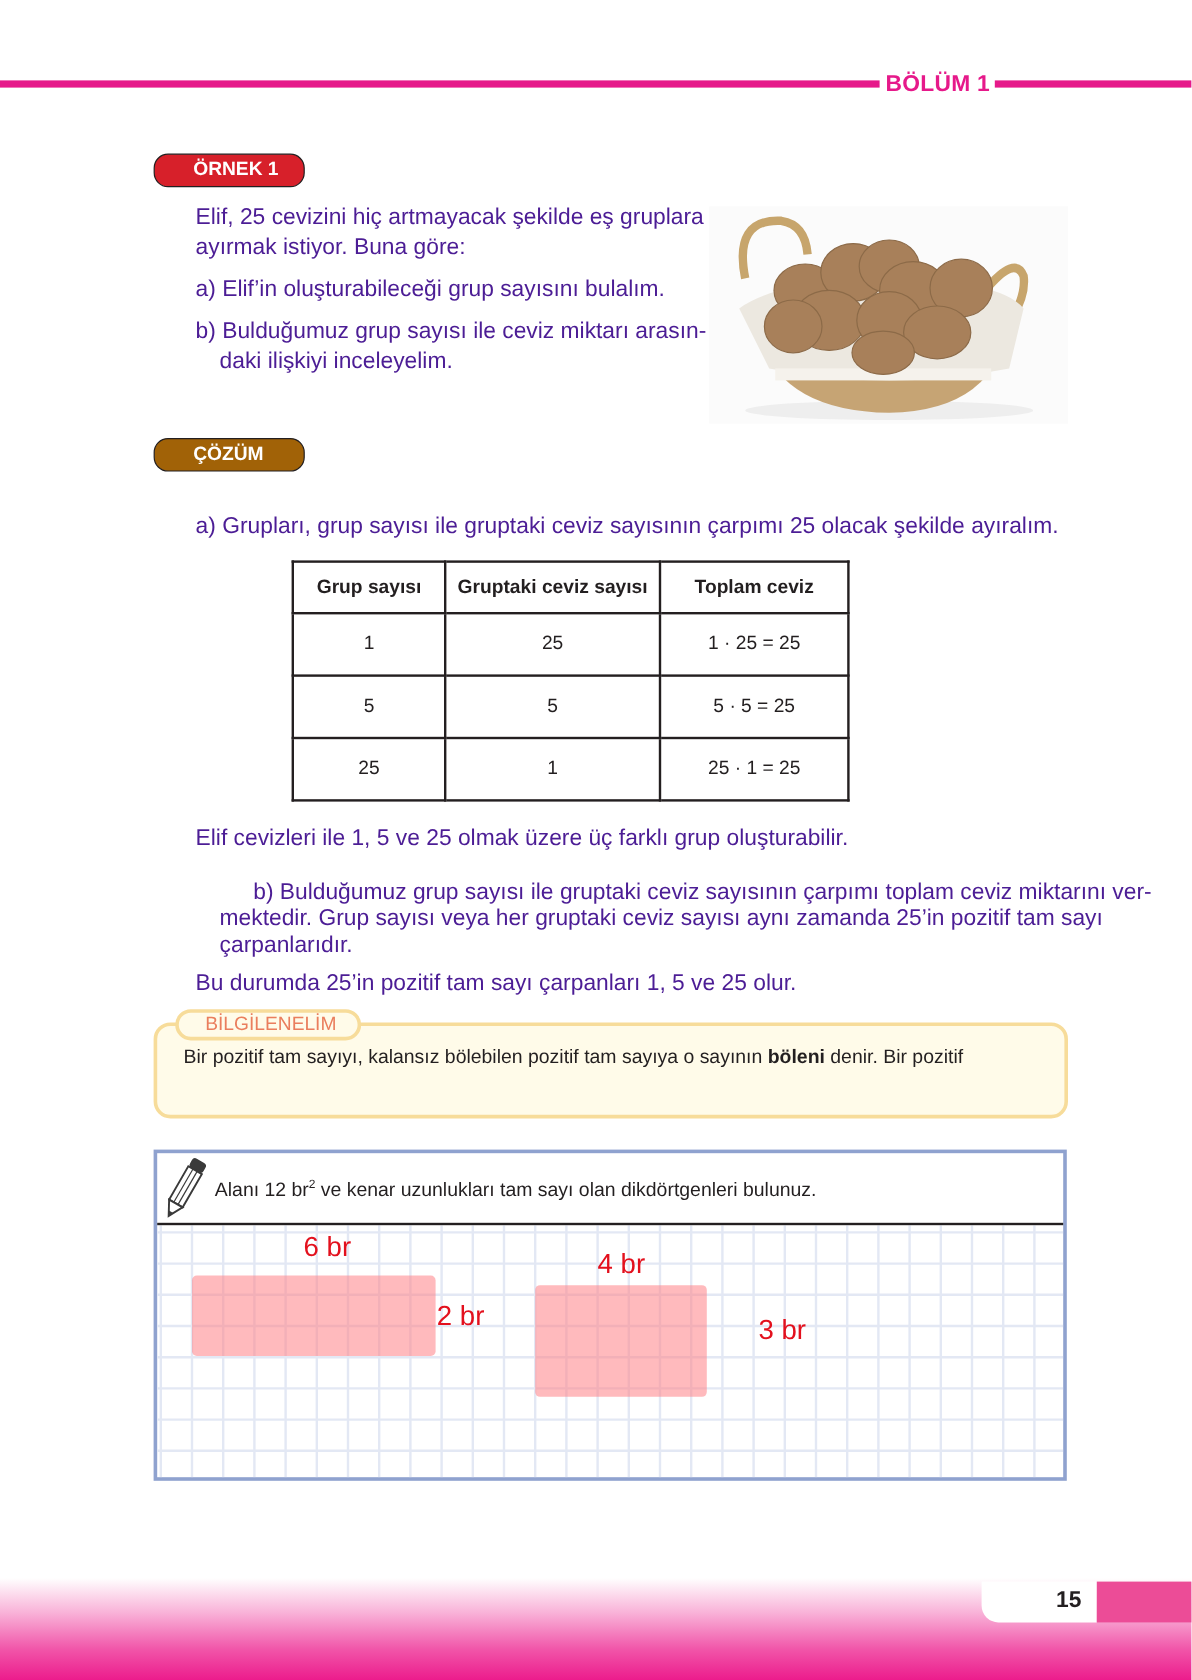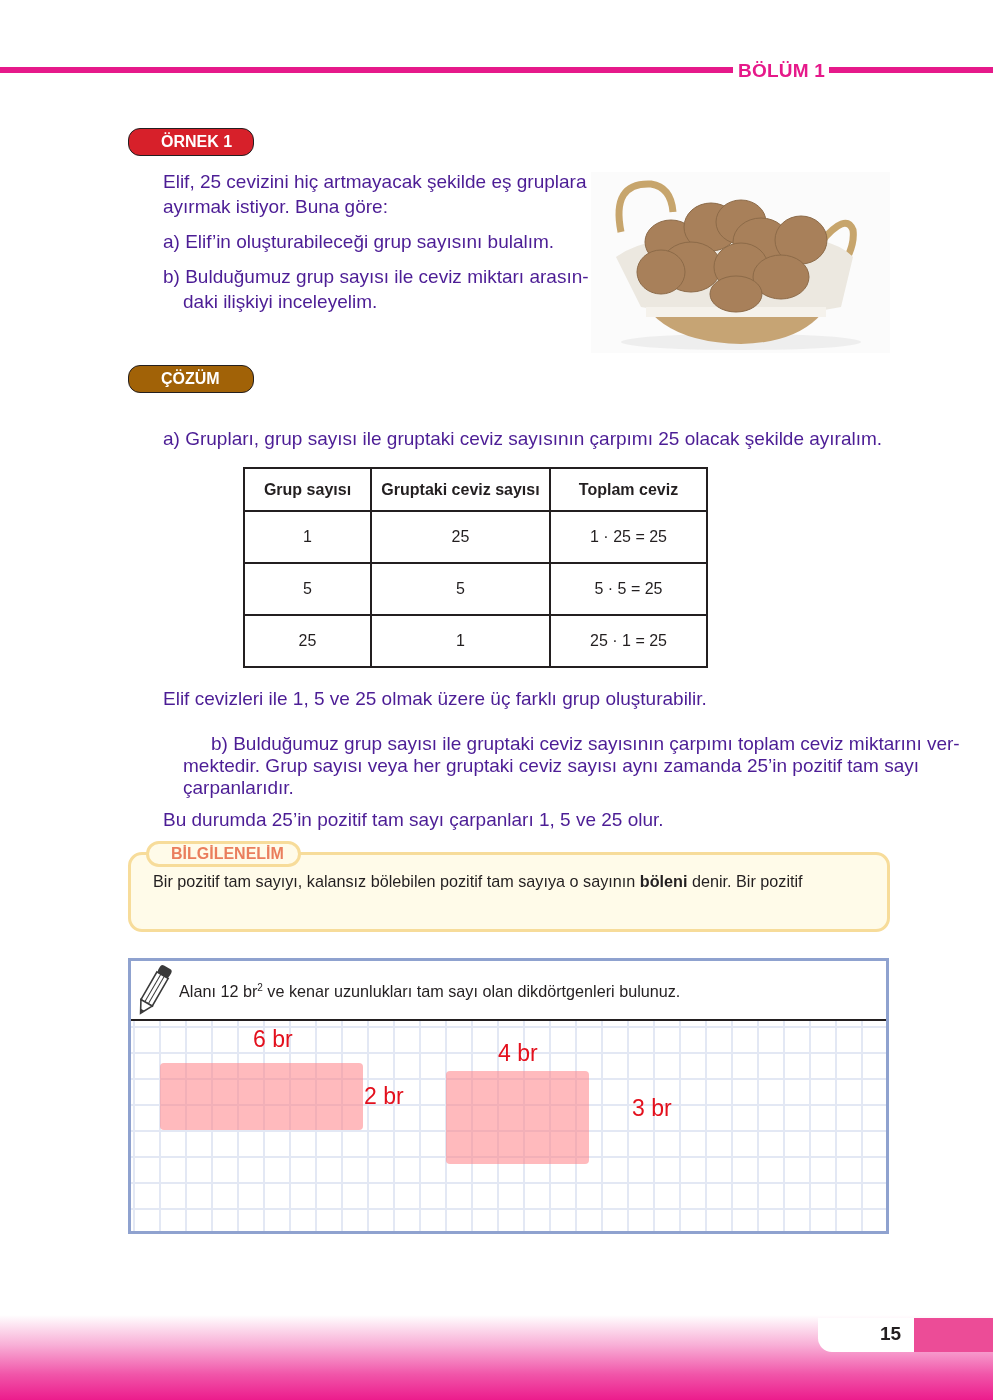--- a/index.html
+++ b/index.html
@@ -41,21 +41,21 @@
   .c1 { width:123px; } .c2 { width:175px; } .c3 { width:153px; }
 
   
   .info-box {
     position:absolute; left:128px; top:852px; width:762px; height:80px;
     background:#fffbe9; border:3px solid #f7dc9a; border-radius:14px; box-sizing:border-box;
   }
   .info-tag {
     position:absolute; left:146px; top:841px; width:155px; height:26px;
     background:#fffbe9; border:3px solid #f7dc9a; border-radius:13px; box-sizing:border-box;
-    color:#ea7e5d; font-weight:bold; font-size:16px; line-height:20px; padding-left:22px;
+    color:#ea7e5d; font-weight:normal; font-size:16px; line-height:20px; padding-left:22px;
   }
   .info-text { position:absolute; left:153px; top:868px; font-size:16.2px; line-height:26px; white-space:nowrap; }
 
   
   .act-box {
     position:absolute; left:128px; top:958px; width:761px; height:276px;
     border:3px solid #8fa2cf; box-sizing:border-box; background:#fff;
   }
   .act-sep { position:absolute; left:131px; top:1019px; width:755px; height:2px; background:#231f20; }
   .grid { position:absolute; left:131px; top:1021px; width:755px; height:210px; }

